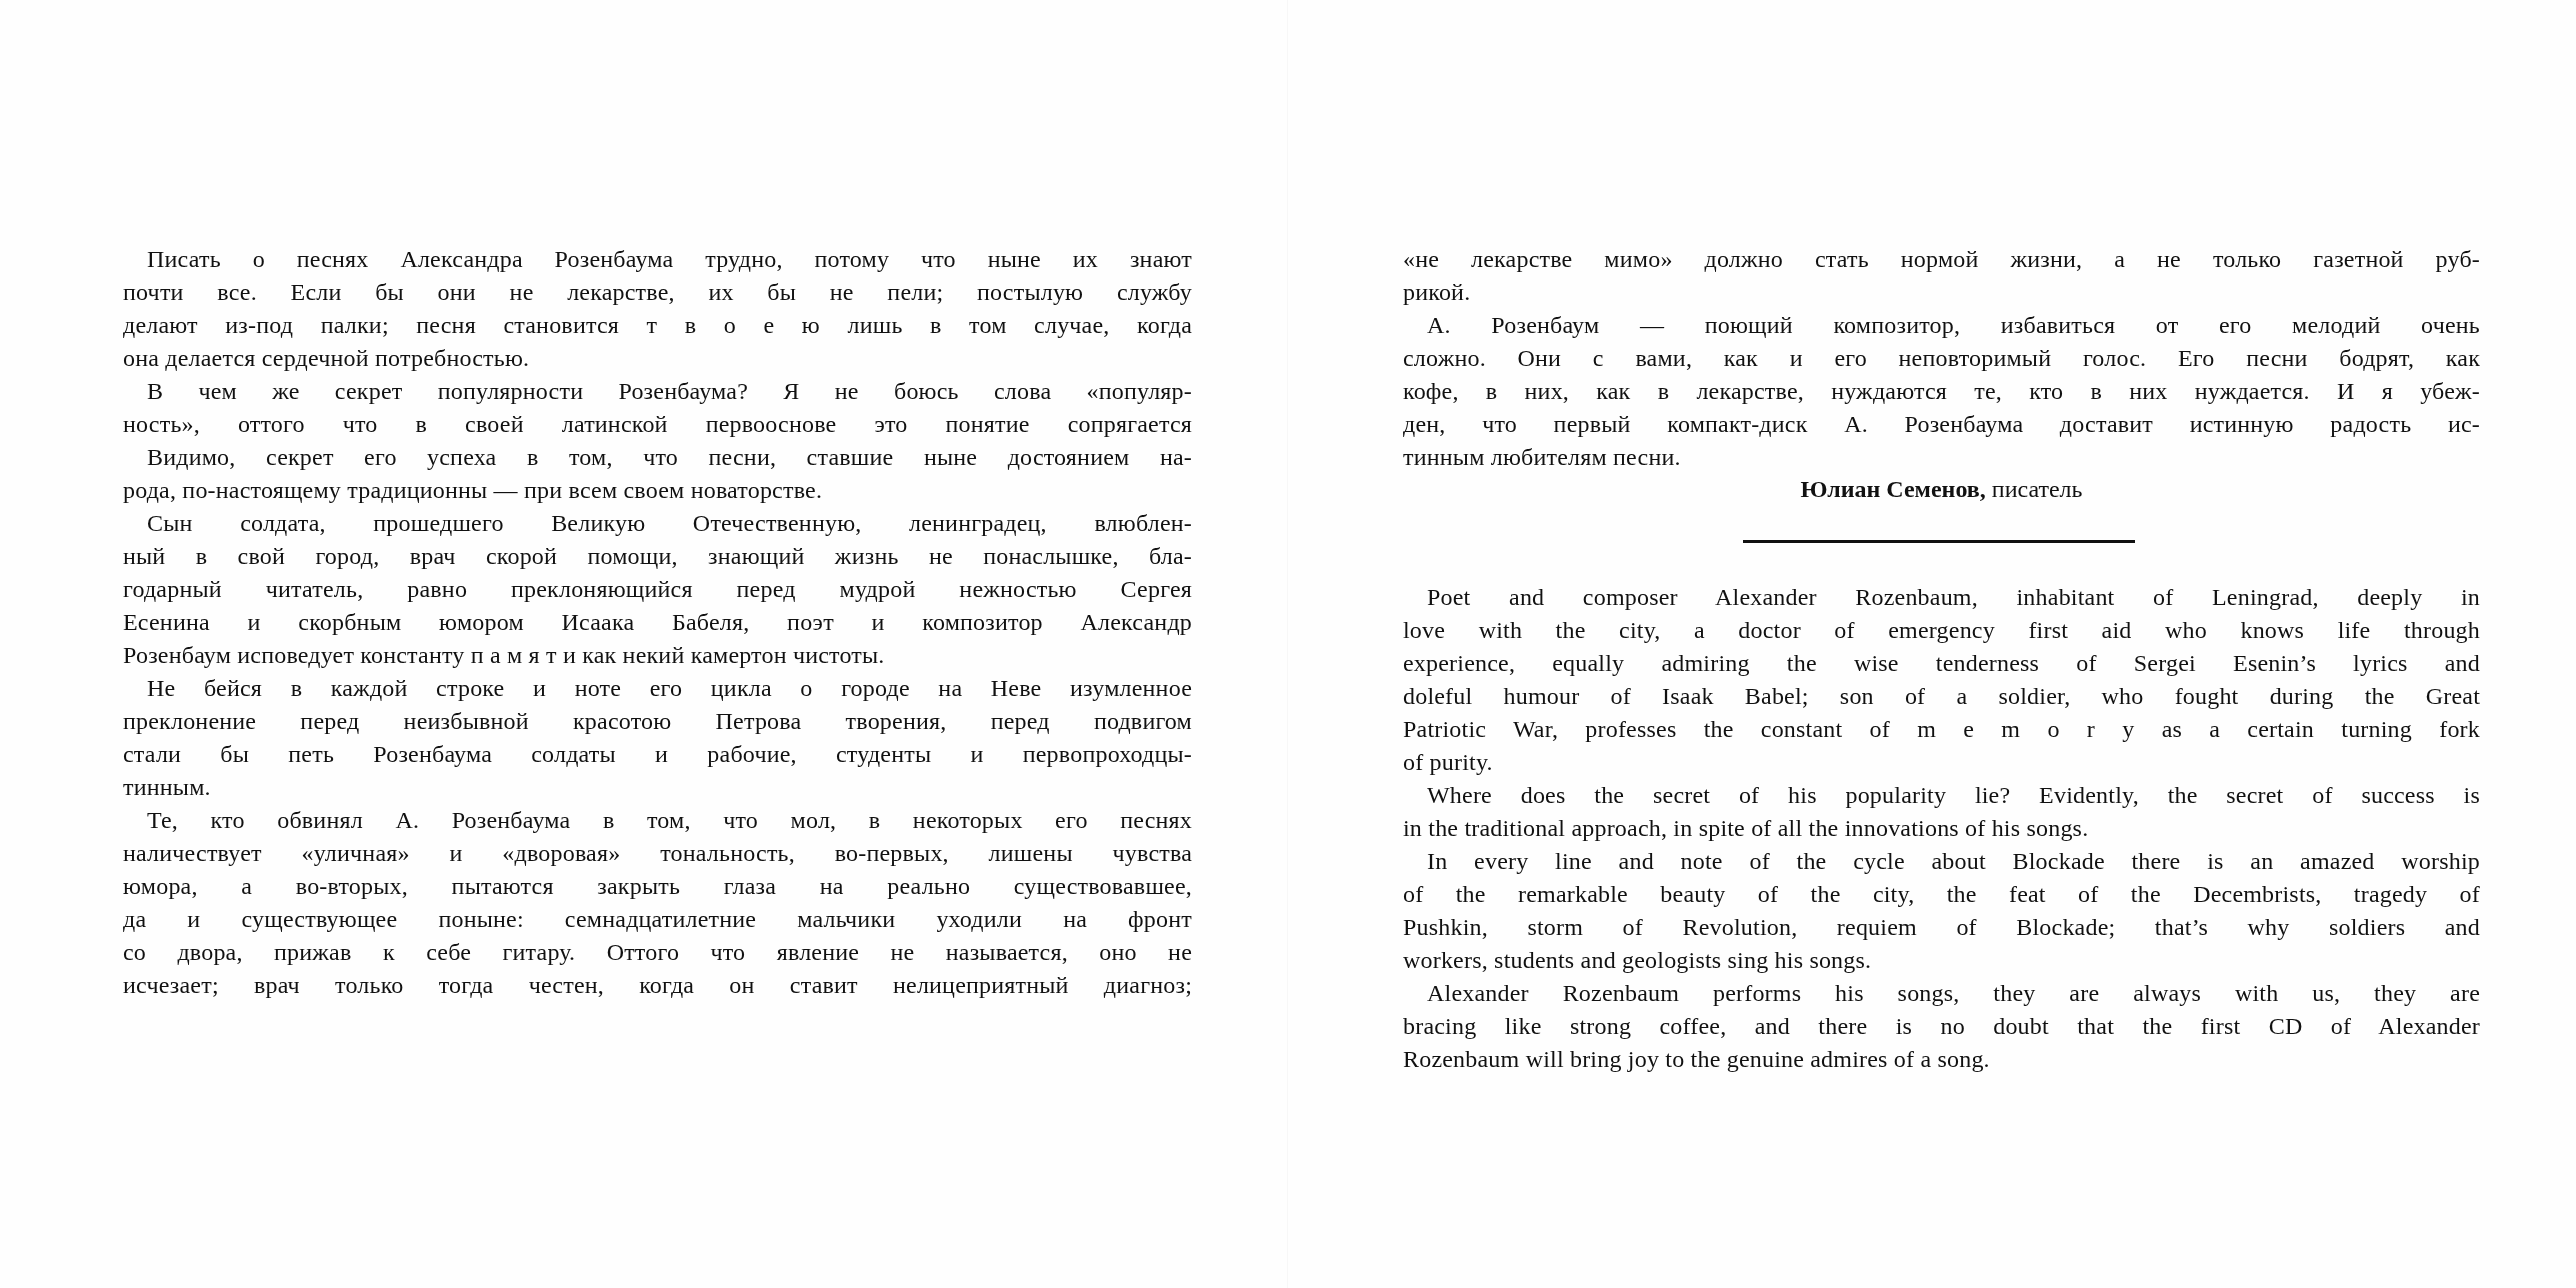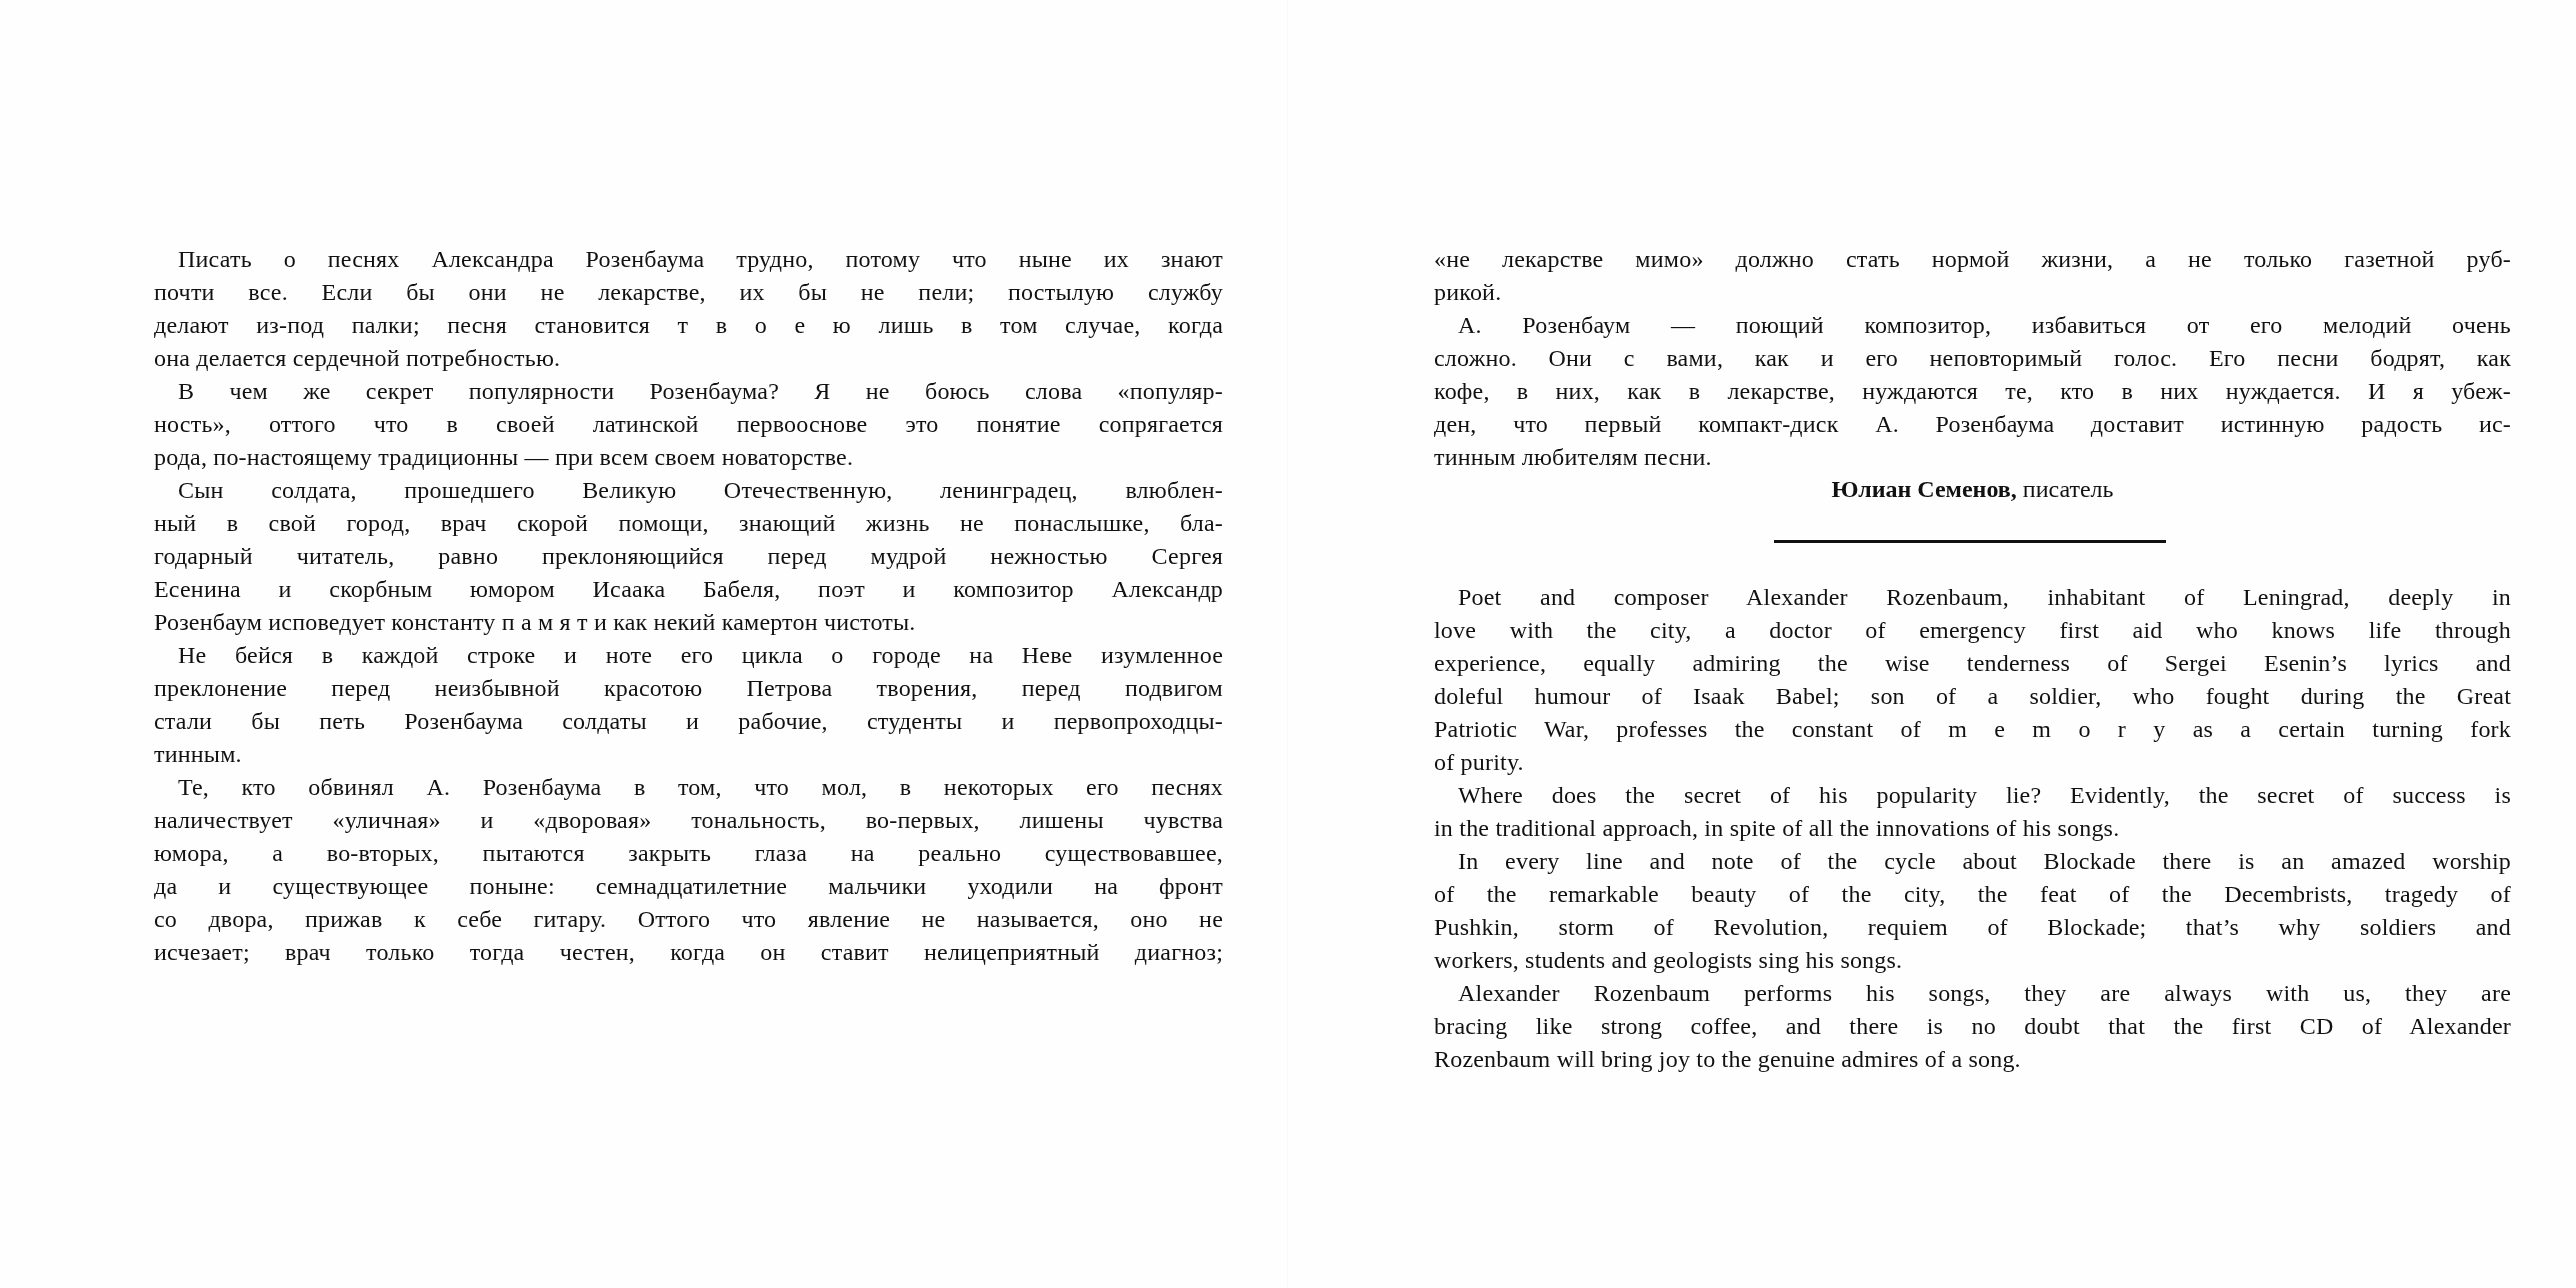--- a/index.html
+++ b/index.html
@@ -14,21 +14,20 @@
     overflow: hidden;
     background: #fefefe;
     font-family: "Liberation Serif", "DejaVu Serif", serif;
     color: #111111;
   }
   .page {
     position: absolute;
     top: 0;
     height: 1216px;
     width: 1288px;
-    margin-left: 31px;
   }
   .page-left { left: 0; }
   .page-right { left: 1288px; }
   .gutter {
     position: absolute;
     left: 1287px;
     top: 0;
     width: 1.2px;
     height: 1288px;
     background: #f7f7f7;
@@ -84,20 +83,21 @@
         <span class="line indent">Писать о песнях Александра Розенбаума трудно, потому что ныне их знают</span>
         <span class="line">почти все. Если бы они не лекарстве, их бы не пели; постылую службу</span>
         <span class="line">делают из-под палки; песня становится т в о е ю лишь в том случае, когда</span>
         <span class="line last">она делается сердечной потребностью.</span>
       </div>
       <div>
         <span class="line indent">В чем же секрет популярности Розенбаума? Я не боюсь слова «популяр-</span>
         <span class="line">ность», оттого что в своей латинской первооснове это понятие сопрягается</span>
       </div>
       <div>
+        <span class="line indent">Видимо, секрет его успеха в том, что песни, ставшие ныне достоянием на-</span>
         <span class="line last">рода, по-настоящему традиционны — при всем своем новаторстве.</span>
       </div>
       <div>
         <span class="line indent">Сын солдата, прошедшего Великую Отечественную, ленинградец, влюблен-</span>
         <span class="line">ный в свой город, врач скорой помощи, знающий жизнь не понаслышке, бла-</span>
         <span class="line">годарный читатель, равно преклоняющийся перед мудрой нежностью Сергея</span>
         <span class="line">Есенина и скорбным юмором Исаака Бабеля, поэт и композитор Александр</span>
         <span class="line last">Розенбаум исповедует константу п а м я т и как некий камертон чистоты.</span>
       </div>
       <div>

